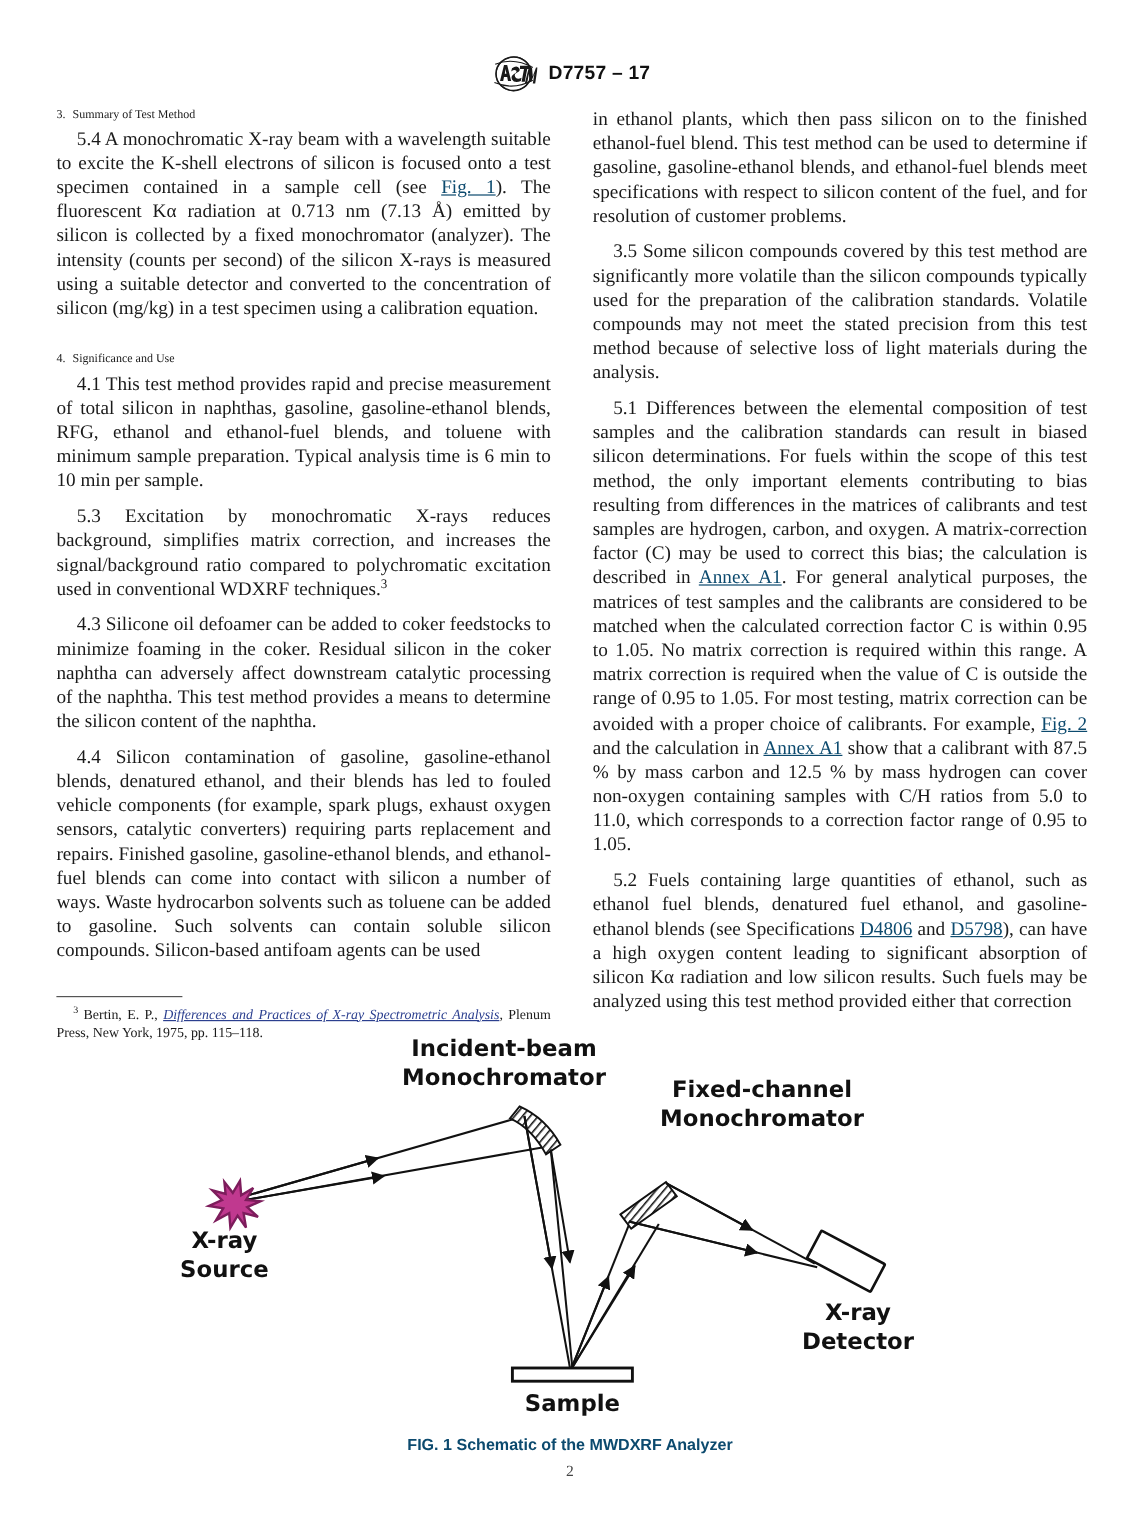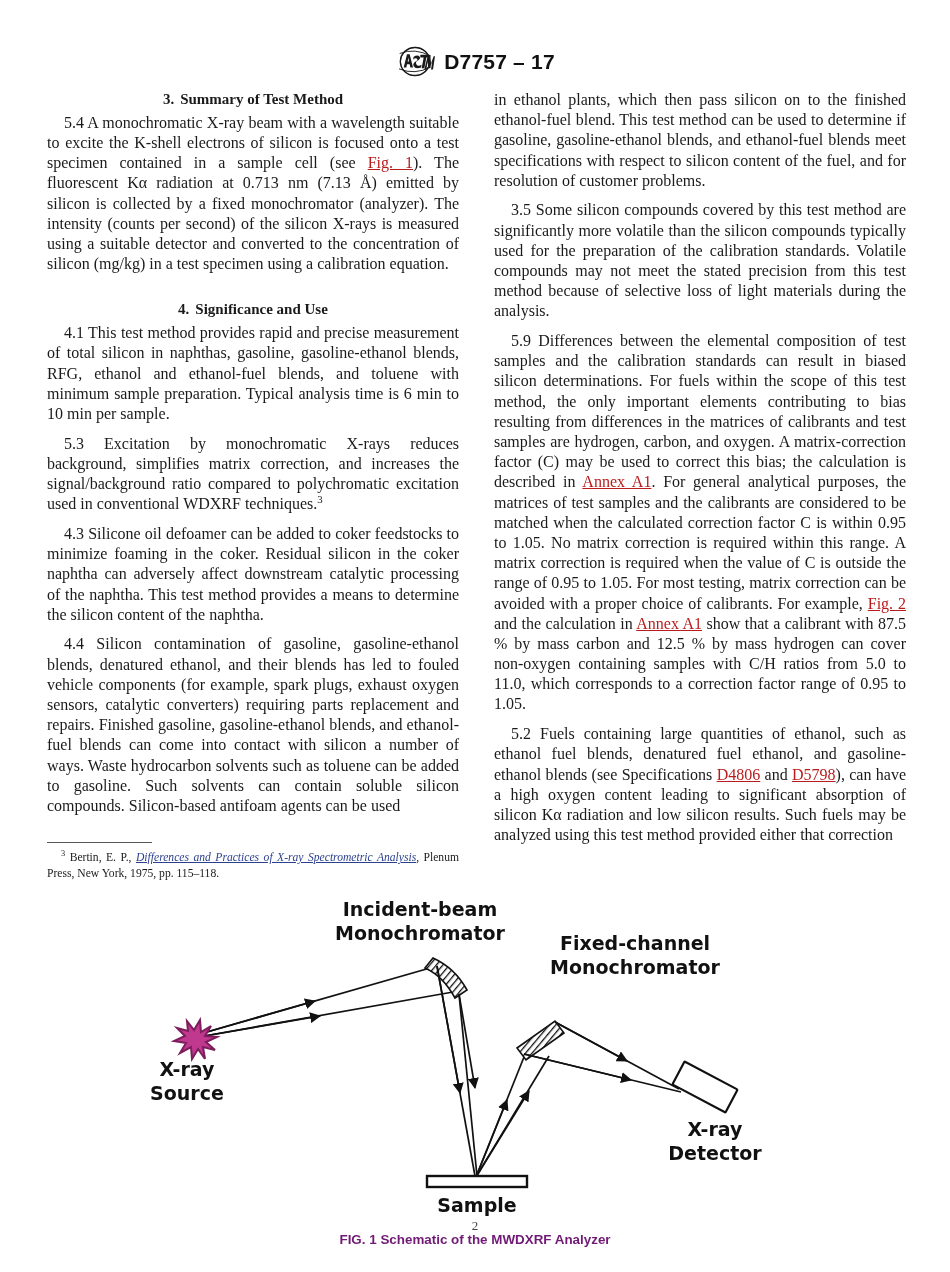--- a/index.html
+++ b/index.html
@@ -32,62 +32,61 @@
     justify-content: center;
     gap: 9px;
   }
   .astm-logo {
     width: 40px;
     height: 31px;
     display: block;
   }
   .header-title {
     font-family: "Liberation Sans", "DejaVu Sans", sans-serif;
-    font-size: 21px;
+    font-size: 16px;
     font-weight: bold;
     letter-spacing: 0.2px;
     color: #111;
   }
 
   
   .columns {
     position: absolute;
     top: 90px;
     left: 47px;
     width: 860px;
     display: flex;
     gap: 35px;
   }
   .col {
     width: 412px;
   }
 
   h2.sec {
-    font-size: 15px;
-    font-weight: bold;
+    font-size: 10px;
+    font-weight: normal;
     margin: 0 0 4px 0;
     line-height: 1.26;
     font-family: "Liberation Serif", "DejaVu Serif", serif;
-    text-align: center;
   }
   h2.sec .num { margin-right: 6px; }
 
   p.para {
     font-size: 16px;
     line-height: 1.262;
     margin: 0 0 9.5px 0;
     text-align: justify;
     text-justify: inter-word;
     text-indent: 17px;
     hyphens: manual;
   }
   h2.sec.spaced { margin-top: 26px; }
 
   .xref {
-    color: #b91c1c;
+    color: #0c4a6e;
   }
   sup.fn {
     font-size: 0.68em;
     vertical-align: super;
     line-height: 0;
   }
 
   
   .footnote-wrap {
     margin-top: 26px;
@@ -111,35 +110,35 @@
   }
   .footnote sup {
     font-size: 0.72em;
     vertical-align: super;
     line-height: 0;
   }
 
   
   .figure {
     position: absolute;
-    top: 888px;
+    top: 852px;
     left: 0;
     width: 950px;
   }
   .figure-svg {
     display: block;
     margin: 0 auto;
   }
   .fig-caption {
     margin-top: 4px;
     text-align: center;
     font-family: "Liberation Sans", "DejaVu Sans", sans-serif;
     font-size: 13.4px;
     font-weight: bold;
-    color: #701a75;
+    color: #0c4a6e;
   }
 
   .fig-label {
     font-family: "DejaVu Sans", "Liberation Sans", sans-serif;
     font-size: 19px;
     font-weight: bold;
     fill: #111;
   }
 
   
@@ -226,21 +225,21 @@
         <span>in ethanol plants, which then pass silicon on to the finished ethanol-fuel blend. This test method can be used to determine if gasoline, gasoline-ethanol blends, and ethanol-fuel blends meet specifications with respect to silicon content of the fuel, and for resolution of customer problems.</span>
       </p>
 
       <p class="para">
         <span>3.5</span>
         <span>Some silicon compounds covered by this test method are significantly more volatile than the silicon compounds typically used for the preparation of the calibration standards. Volatile compounds may not meet the stated precision from this test method because of selective loss of light materials during the analysis.</span>
       </p>
 
 
       <p class="para">
-        <span>5.9</span>
+        <span>5.1</span>
         <span>Differences between the elemental composition of test samples and the calibration standards can result in biased silicon determinations. For fuels within the scope of this test method, the only important elements contributing to bias resulting from differences in the matrices of calibrants and test samples are hydrogen, carbon, and oxygen. A matrix-correction factor (C) may be used to correct this bias; the calculation is described in </span><a class="xref" href="#">Annex A1</a><span>. For general analytical purposes, the matrices of test samples and the calibrants are considered to be matched when the calculated correction factor C is within 0.95 to 1.05. No matrix correction is required within this range. A matrix correction is required when the value of C is outside the range of 0.95 to 1.05. For most testing, matrix correction can be avoided with a proper choice of calibrants. For example, </span><a class="xref" href="#">Fig. 2</a><span> and the calculation in </span><a class="xref" href="#">Annex A1</a><span> show that a calibrant with 87.5 % by mass carbon and 12.5 % by mass hydrogen can cover non-oxygen containing samples with C/H ratios from 5.0 to 11.0, which corresponds to a correction factor range of 0.95 to 1.05.</span>
       </p>
 
       <p class="para">
         <span>5.2</span>
         <span>Fuels containing large quantities of ethanol, such as ethanol fuel blends, denatured fuel ethanol, and gasoline-ethanol blends (see Specifications </span><a class="xref" href="#">D4806</a><span> and </span><a class="xref" href="#">D5798</a><span>), can have a high oxygen content leading to significant absorption of silicon Kα radiation and low silicon results. Such fuels may be analyzed using this test method provided either that correction</span>
       </p>
 
     </div>
   </div>

